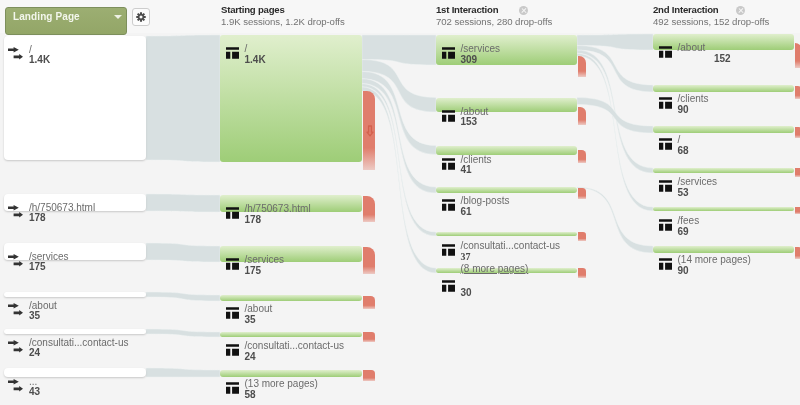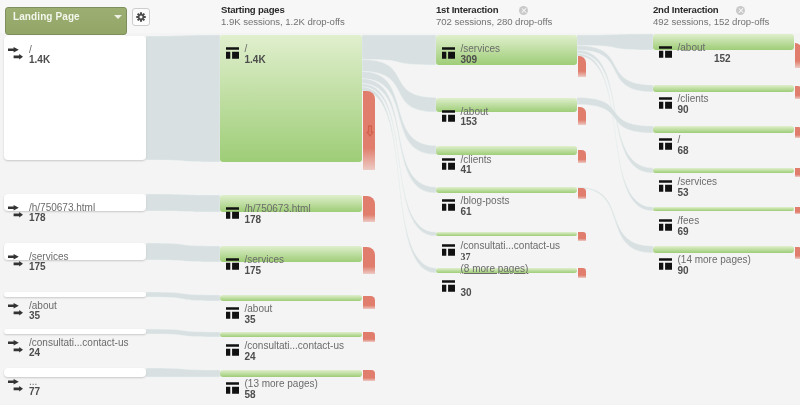--- a/index.html
+++ b/index.html
@@ -137,21 +137,21 @@
       <svg class="arrow-icon" viewBox="0 0 150 129" style="left: 8.1px; top: 339.9px;">
         <path fill="#333333" d="M0 14 h56 V0 l52 27.5 -52 27.5 V41 H0 ZM56 85 h56 V71 l38 27.5 -38 27.5 V112 H56 Z"></path>
       </svg>
       <div class="node-label" style="left: 29px; top: 337.5px;">/consultati...contact-us</div>
       <div class="node-value" style="left: 29px; top: 348px;">24</div>
       <div class="lp-card" style="left: 4px; top: 368px; width: 142px; height: 9px; border-radius: 4px;"></div>
       <svg class="arrow-icon" viewBox="0 0 150 129" style="left: 8.1px; top: 378.9px;">
         <path fill="#333333" d="M0 14 h56 V0 l52 27.5 -52 27.5 V41 H0 ZM56 85 h56 V71 l38 27.5 -38 27.5 V112 H56 Z"></path>
       </svg>
       <div class="node-label" style="left: 29px; top: 376.5px;">...</div>
-      <div class="node-value" style="left: 29px; top: 387px;">77</div>
+      <div class="node-value" style="left: 29px; top: 387px;">43</div>
       <div class="node-bar" style="left: 220px; top: 35px; width: 142px; height: 127px; border-radius: 3px; background: linear-gradient(rgb(224, 239, 205) 0%, rgb(158, 205, 119) 100%);"></div>
       <div class="drop-bar" style="left: 363px; top: 91px; width: 12px; height: 79px; background: linear-gradient(rgb(224, 125, 108) 0%, rgb(224, 125, 108) 72%, rgba(224, 125, 108, 0.35) 100%); border-radius: 0px 8px 0px 0px;"></div>
       <svg viewBox="0 0 8 12" style="position: absolute; left: 366px; top: 124.5px; width: 8px; height: 12px;">
         <path fill="none" stroke="#d3604d" stroke-width="1.3" stroke-linejoin="round" d="M2.6 1 h2.8 v6.2 h1.6 l-3 3.6 -3-3.6 h1.6 Z"></path>
       </svg>
       <svg class="page-icon" viewBox="0 0 132 115" style="left: 226px; top: 47.2px;">
         <path fill="#111111" d="M0 0 h132 v25 h-132 Z M0 44 h43 v71 h-43 Z M61 44 h71 v71 h-71 Z"></path>
       </svg>
       <div class="node-label" style="left: 244.5px; top: 44.2px;">/</div>
       <div class="node-value" style="left: 244.5px; top: 54.5px;">1.4K</div>

